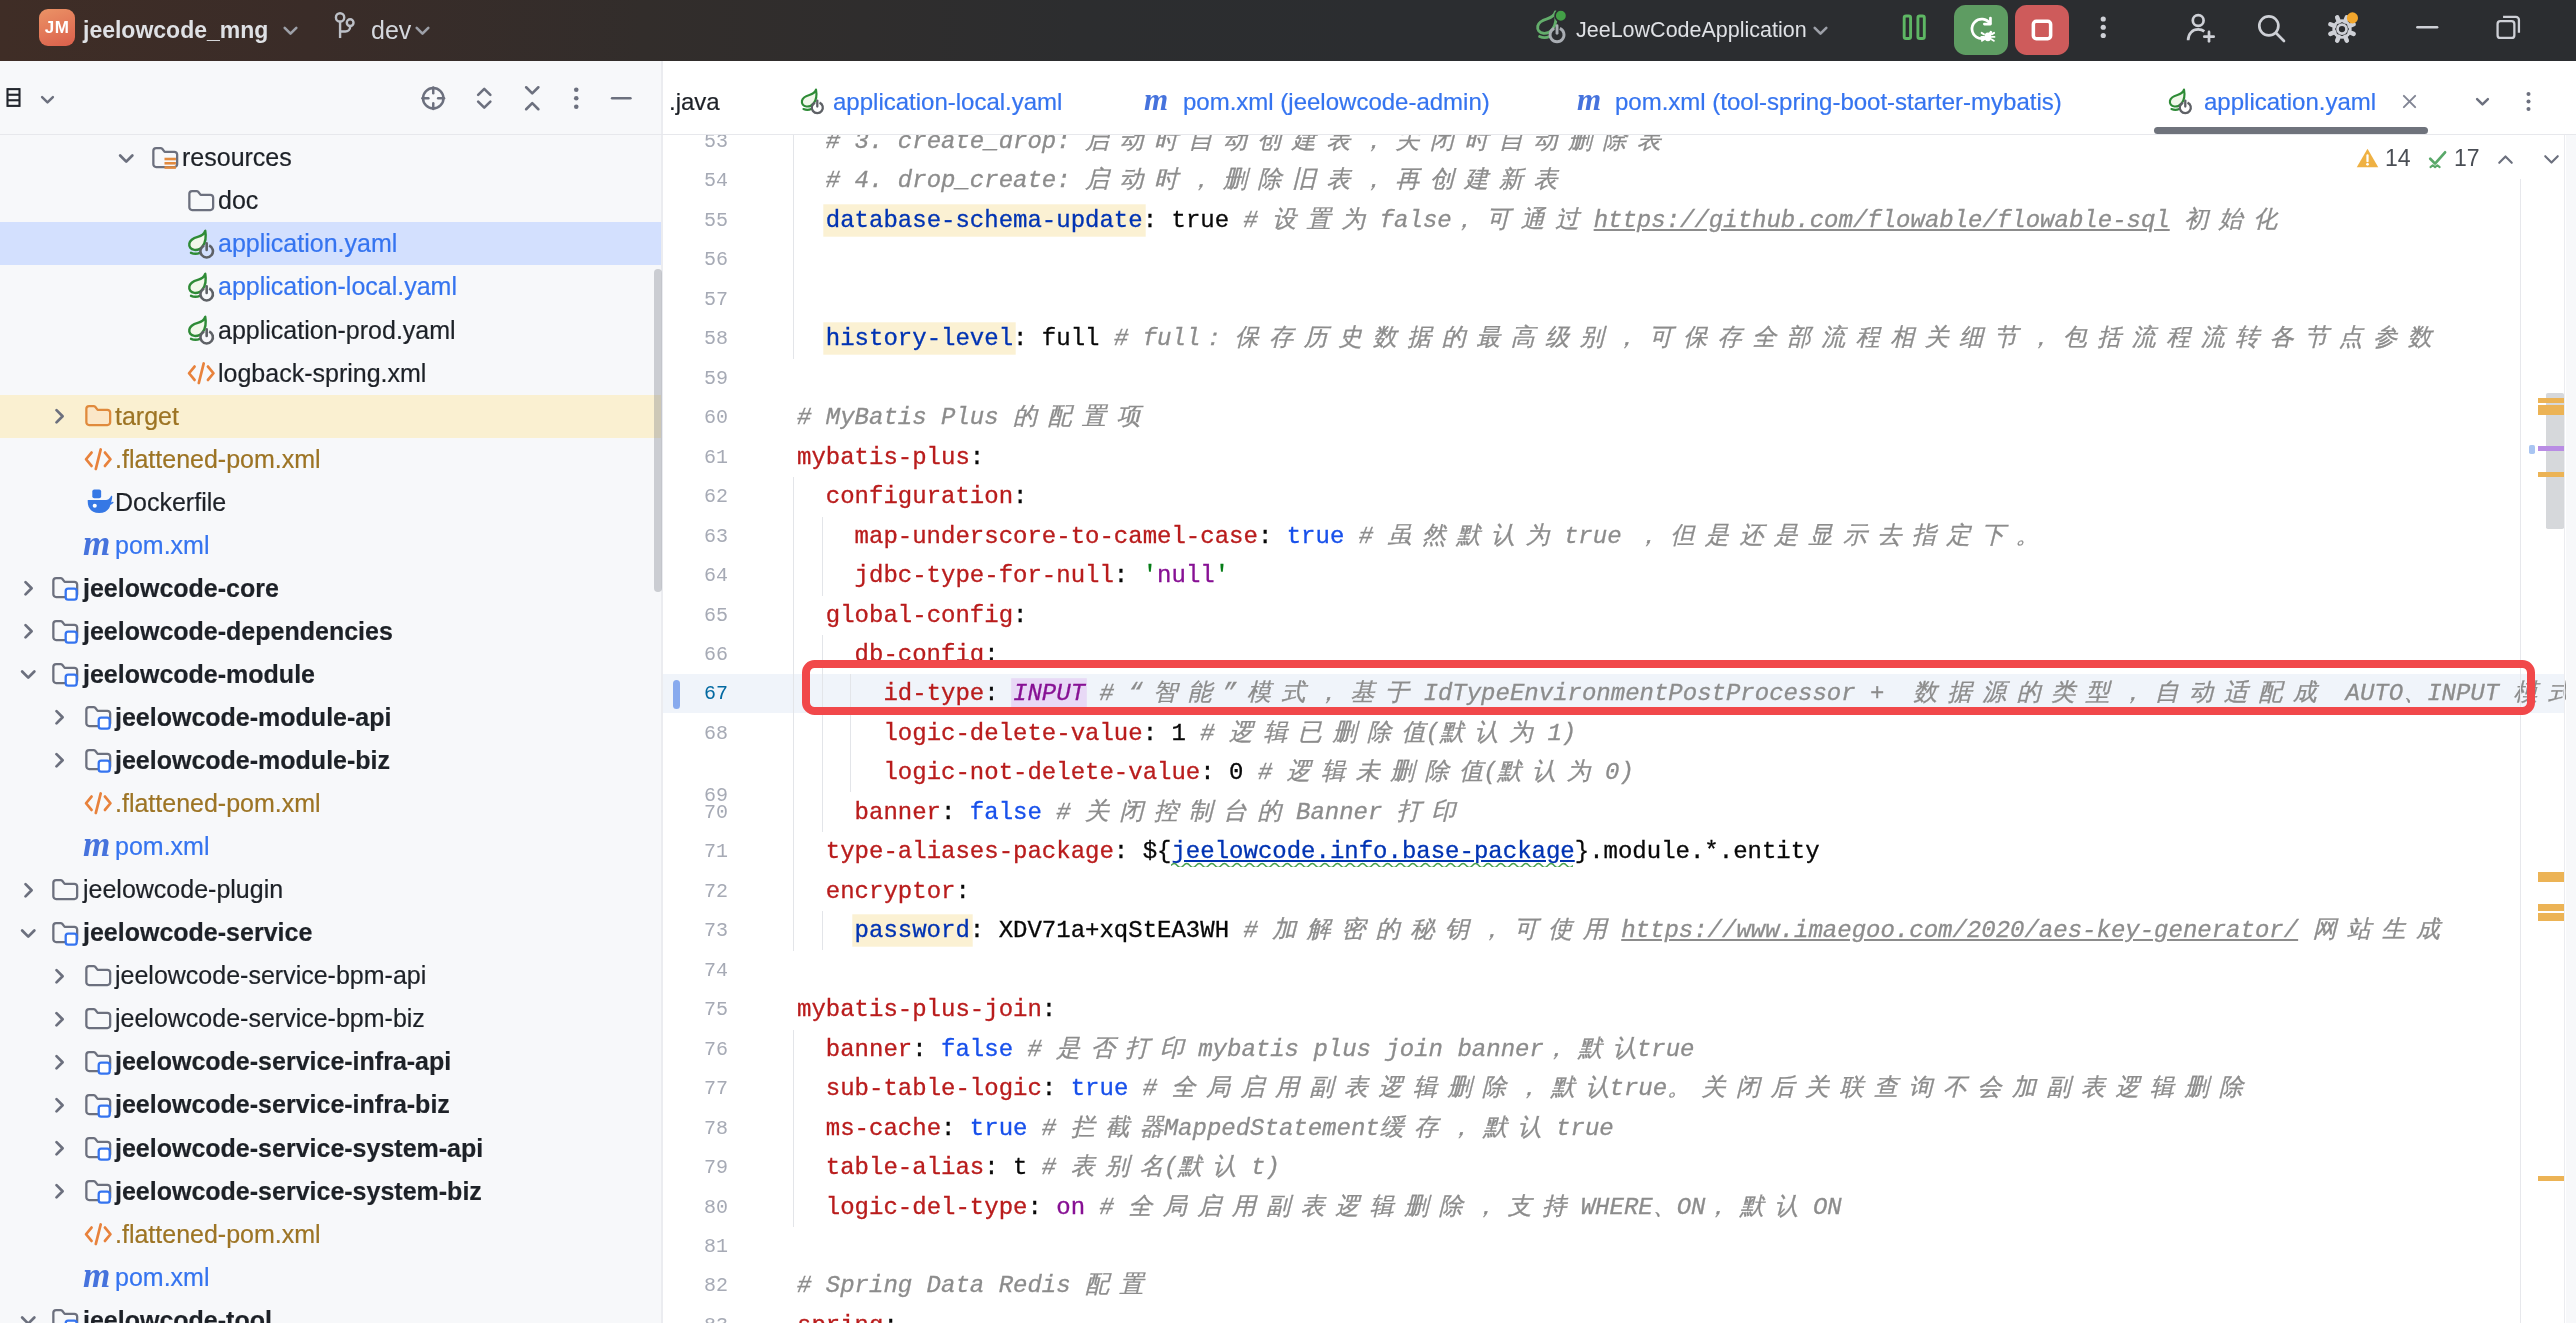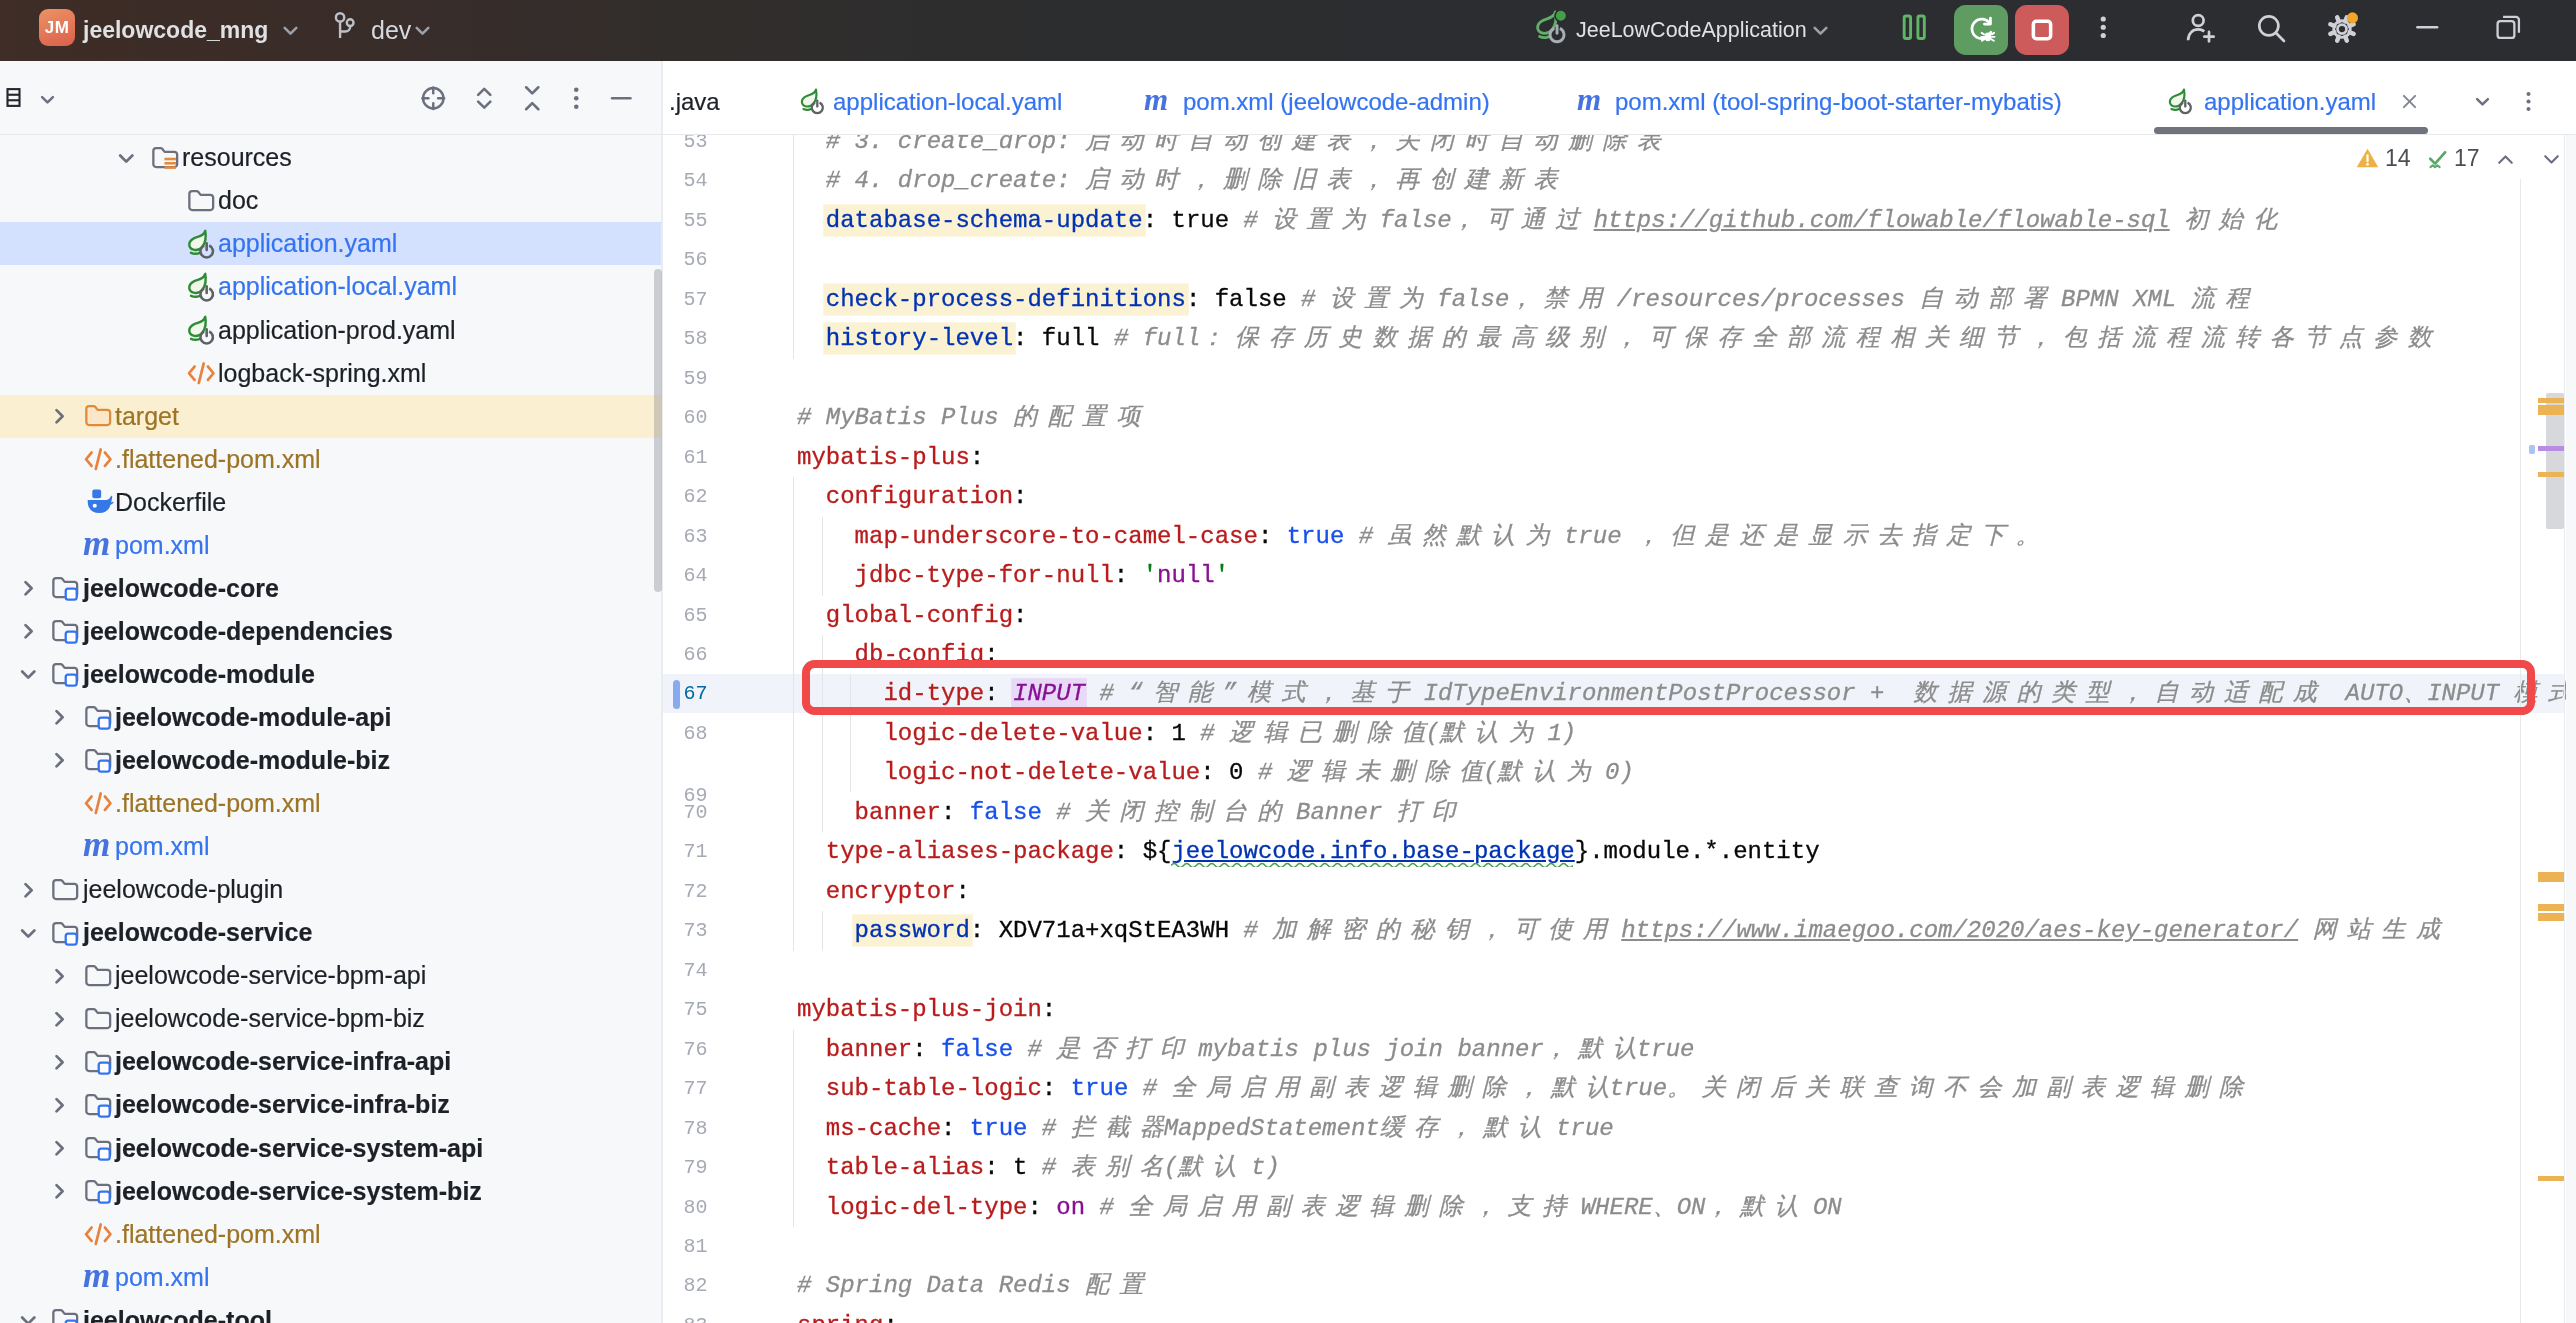--- a/index.html
+++ b/index.html
@@ -22,21 +22,21 @@
 .fbrown{color:#9D7424}
 #editor{position:absolute;left:663px;top:61px;width:1913px;height:1263px;background:#fff}
 .tabt{position:absolute;top:65px;height:74px;line-height:74px;font-size:24px;white-space:pre;-webkit-text-stroke:0.2px}
 .tabblue{color:#3574F0}
 .tabdark{color:#1D2127}
 .inst{position:absolute;top:135px;height:47px;line-height:47px;font-size:23px;color:#4A4E55}
 #caretrow{position:absolute;left:663px;top:674px;width:1902px;height:39px;background:#F0F4FA}
 #caretbar{position:absolute;left:673px;top:680px;width:7.2px;height:29px;border-radius:3.6px;background:#88AAEE}
 .ln{position:absolute;left:797px;height:39px;line-height:39px;font-family:"Liberation Mono",monospace;
  font-size:24px;color:#080808;white-space:pre;-webkit-text-stroke:0.3px}
-.num{position:absolute;left:663px;width:65px;height:39px;line-height:39px;text-align:center;
+.num{position:absolute;left:663px;width:65px;height:39px;line-height:39px;text-align:right;
  font-family:"Liberation Mono",monospace;font-size:20px;color:#A6AAB5}
 .num.cur{color:#0369a1}
 .w{letter-spacing:10.5px;margin-right:-10.5px}
 .k{color:#b91c1c}
 .c{color:#8C8C8C;font-style:italic}
 .lk{color:#8C8C8C;font-style:italic;text-decoration:underline}
 .b{color:#1750EB}
 .q{color:#067D17}
 .v{color:#871094;}
 .vh{color:#871094;font-style:italic;background:#E8D9F6;box-shadow:0 0 0 1.8px #E8D9F6}
@@ -356,21 +356,20 @@
 <div style="position:absolute;left:2154px;top:127px;width:274px;height:7.2px;border-radius:3.6px;background:#6F737C"></div>
 <div style="position:absolute;left:0;top:135px;width:2576px;height:1189px;overflow:hidden">
 <div style="position:absolute;left:0;top:-135px;width:2576px;height:1324px">
 <div class="ln" style="top:122px">  <span class="c"># 3. create_drop: <span class="w">启动时自动创建表，关闭时自动删除表</span></span></div>
       <div class="num" style="top:122px">53</div>
       <div class="ln" style="top:161px">  <span class="c"># 4. drop_create: <span class="w">启动时，删除旧表，再创建新表</span></span></div>
       <div class="num" style="top:161px">54</div>
       <div class="ln" style="top:201px">  <span class="kh">database-schema-update</span>: true <span class="c"># <span class="w">设置为</span> false<span class="w">，可通过</span> </span><span class="lk">https://github.com/flowable/flowable-sql</span><span class="c"> <span class="w">初始化</span></span></div>
       <div class="num" style="top:201px">55</div>
       <div class="num" style="top:240px">56</div>
-      <div class="ln" style="top:280px">  <span class="kh">check-process-definitions</span>: false <span class="c"># <span class="w">设置为</span> false<span class="w">，禁用</span> /resources/processes <span class="w">自动部署</span> BPMN XML <span class="w">流程</span></span></div>
       <div class="num" style="top:280px">57</div>
       <div class="ln" style="top:319px">  <span class="kh">history-level</span>: full <span class="c"># full<span class="w">：保存历史数据的最高级别，可保存全部流程相关细节，包括流程流转各节点参数</span></span></div>
       <div class="num" style="top:319px">58</div>
       <div class="ln" style="top:359px"></div>
       <div class="num" style="top:359px">59</div>
       <div class="ln" style="top:398px"><span class="c"># MyBatis Plus <span class="w">的配置项</span></span></div>
       <div class="num" style="top:398px">60</div>
       <div class="ln" style="top:438px"><span class="k">mybatis-plus</span>:</div>
       <div class="num" style="top:438px">61</div>
       <div class="ln" style="top:477px">  <span class="k">configuration</span>:</div>

